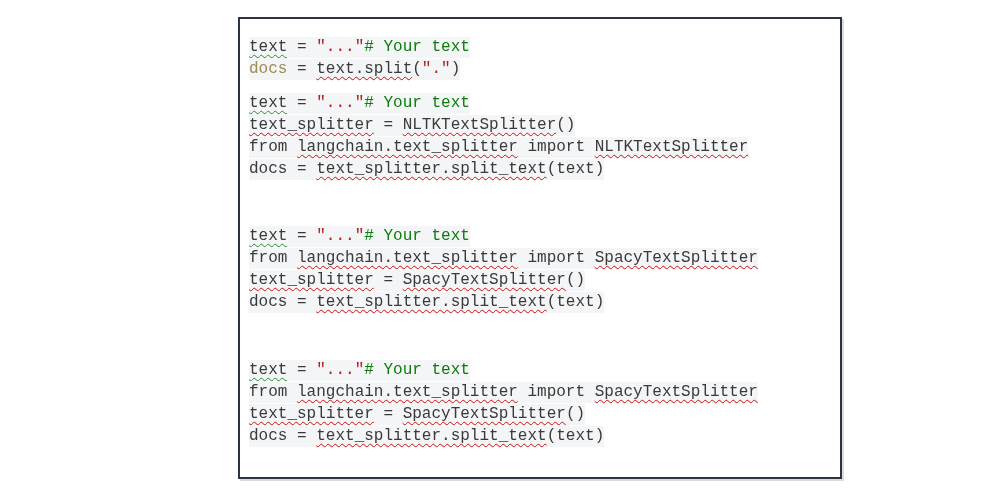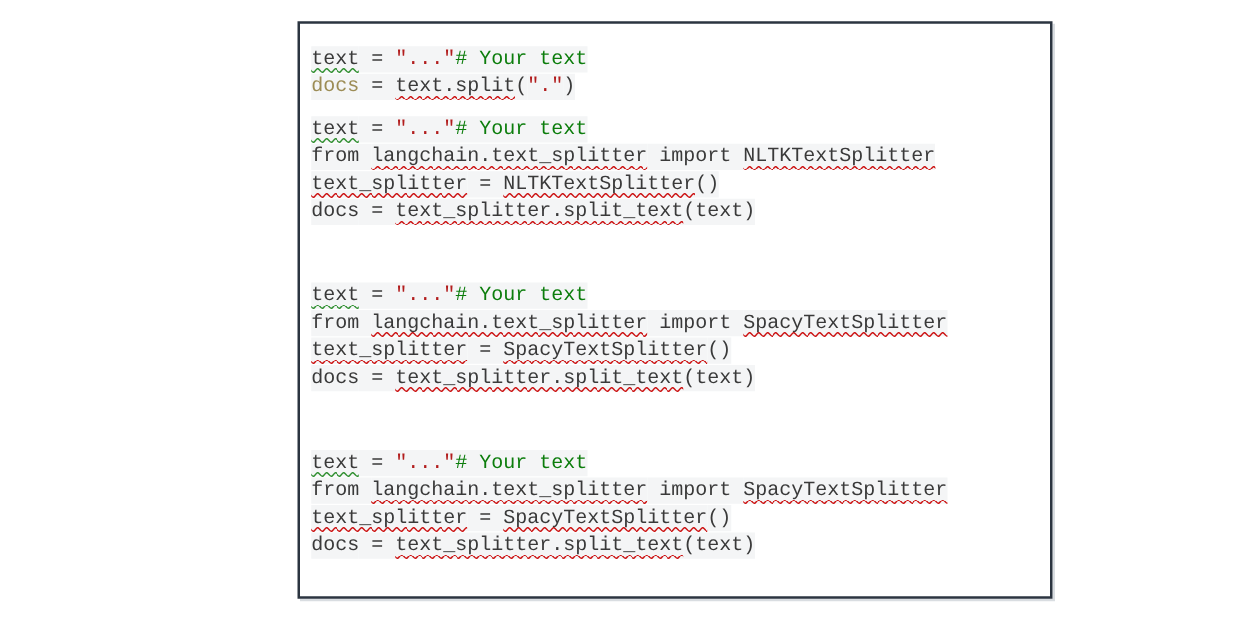--- a/index.html
+++ b/index.html
@@ -50,22 +50,22 @@
 </head>
 <body>
 
 <div class="code-box">
   <div class="code-block">
       <div class="code-line"><span class="seg c-code u-green">text</span><span class="seg c-code"> = </span><span class="seg c-string">"..."</span><span class="seg c-comment"># Your text</span></div>
       <div class="code-line"><span class="seg c-olive">docs</span><span class="seg c-code"> = </span><span class="seg c-code u-red">text.split</span><span class="seg c-code">(</span><span class="seg c-string">"."</span><span class="seg c-code">)</span></div>
     </div>
   <div class="code-block gap-small">
       <div class="code-line"><span class="seg c-code u-green">text</span><span class="seg c-code"> = </span><span class="seg c-string">"..."</span><span class="seg c-comment"># Your text</span></div>
+      <div class="code-line"><span class="seg c-code u-red">text_splitter</span><span class="seg c-code"> = </span><span class="seg c-code u-red">NLTKTextSplitter</span><span class="seg c-code">()</span></div>
       <div class="code-line"><span class="seg c-code">from </span><span class="seg c-code u-red">langchain.text_splitter</span><span class="seg c-code"> import </span><span class="seg c-code u-red">NLTKTextSplitter</span></div>
-      <div class="code-line"><span class="seg c-code u-red">text_splitter</span><span class="seg c-code"> = </span><span class="seg c-code u-red">NLTKTextSplitter</span><span class="seg c-code">()</span></div>
       <div class="code-line"><span class="seg c-code">docs</span><span class="seg c-code"> = </span><span class="seg c-code u-red">text_splitter.split_text</span><span class="seg c-code">(text)</span></div>
     </div>
   <div class="code-block gap-large">
       <div class="code-line"><span class="seg c-code u-green">text</span><span class="seg c-code"> = </span><span class="seg c-string">"..."</span><span class="seg c-comment"># Your text</span></div>
       <div class="code-line"><span class="seg c-code">from </span><span class="seg c-code u-red">langchain.text_splitter</span><span class="seg c-code"> import </span><span class="seg c-code u-red">SpacyTextSplitter</span></div>
       <div class="code-line"><span class="seg c-code u-red">text_splitter</span><span class="seg c-code"> = </span><span class="seg c-code u-red">SpacyTextSplitter</span><span class="seg c-code">()</span></div>
       <div class="code-line"><span class="seg c-code">docs</span><span class="seg c-code"> = </span><span class="seg c-code u-red">text_splitter.split_text</span><span class="seg c-code">(text)</span></div>
     </div>
   <div class="code-block gap-large2">
       <div class="code-line"><span class="seg c-code u-green">text</span><span class="seg c-code"> = </span><span class="seg c-string">"..."</span><span class="seg c-comment"># Your text</span></div>

